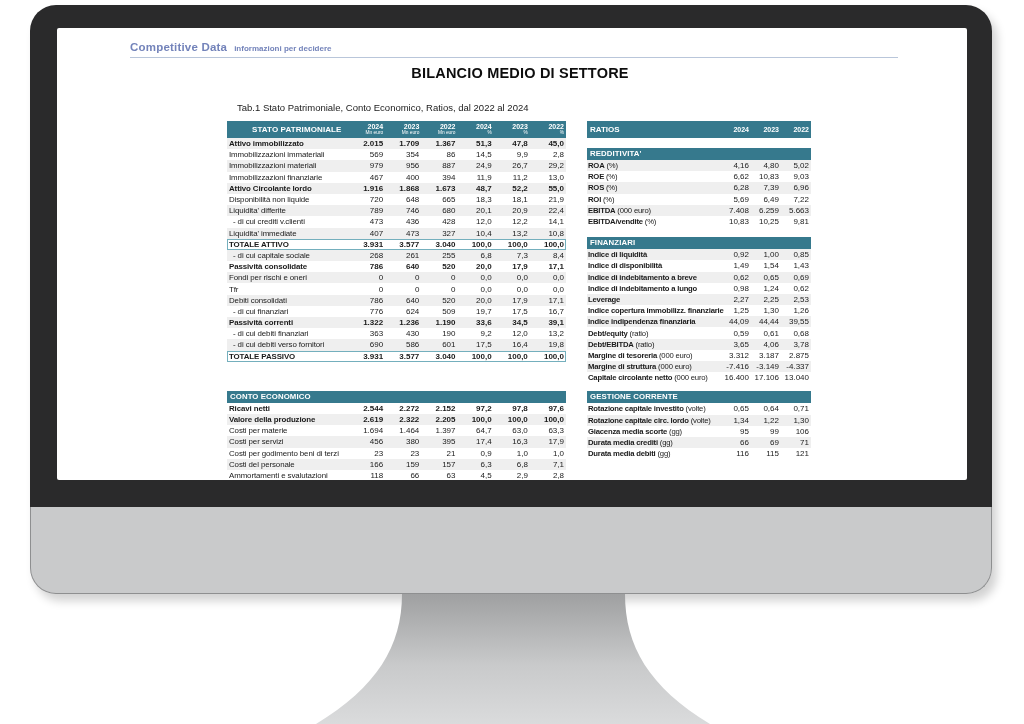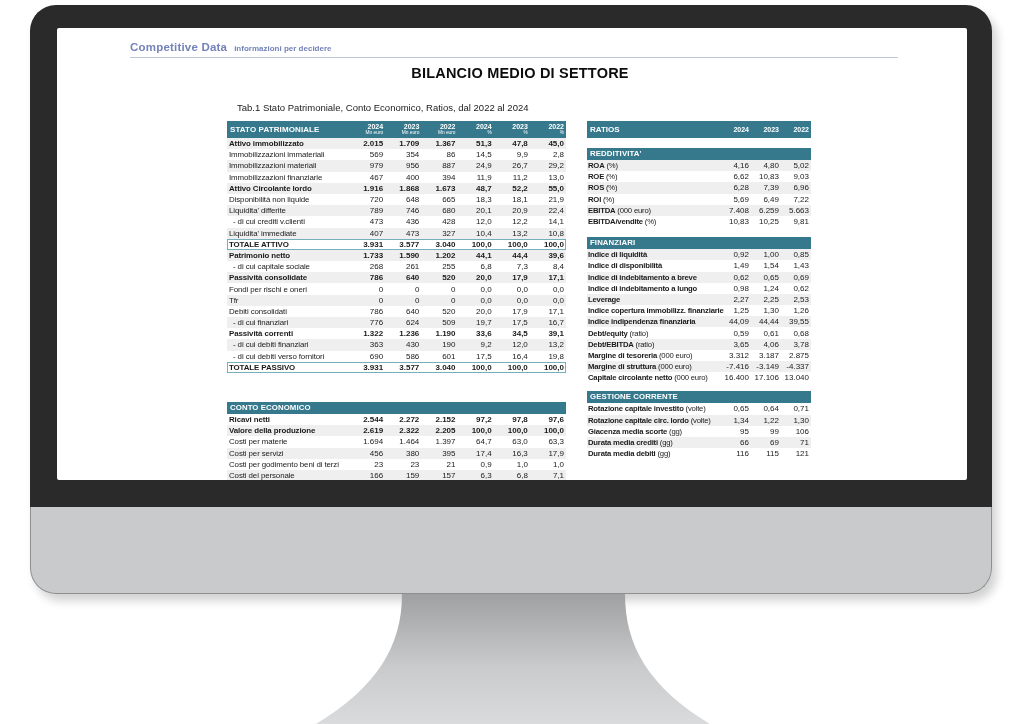--- a/index.html
+++ b/index.html
@@ -22,21 +22,21 @@
   .title{position:absolute;left:96px;right:80px;top:37px;text-align:center;font-size:14.5px;font-weight:bold;color:#0d0d0d;letter-spacing:0.2px;}
   .caption{position:absolute;left:180px;top:74px;font-size:9.5px;color:#1a1a1a;}
 
   .col-left{position:absolute;left:170px;top:93px;width:339px;}
   .col-right{position:absolute;left:530px;top:93px;width:224px;}
 
   .teal{background:var(--teal,#36798d);color:#fff;}
 
   
   .lhead{display:grid;grid-template-columns:122px repeat(6,1fr);height:17px;}
-  .lhead .ht{font-size:8px;font-weight:bold;align-self:center;padding-left:3px;letter-spacing:0.1px;}
+  .lhead .ht{font-size:8px;font-weight:bold;align-self:center;padding-left:3px;letter-spacing:0.1px;margin-left:22px;}
   .yc{display:flex;flex-direction:column;align-items:flex-end;justify-content:center;padding-right:2px;line-height:1;}
   .yc .y{font-size:7px;font-weight:bold;}
   .yc .u{font-size:4.8px;margin-top:1px;}
   .lrow{display:grid;grid-template-columns:122px repeat(6,1fr);height:11.2px;align-items:center;font-size:8px;box-sizing:border-box;}
   .lrow .lbl{font-size:7.9px;white-space:nowrap;letter-spacing:-0.1px;padding-left:2px;overflow:visible;}
   .lrow .lbl.ind{padding-left:6px;}
   .val{text-align:right;padding-right:2px;}
   .b{font-weight:bold;}
   .total{outline:1.4px solid #74afbd;outline-offset:-1px;background:#ffffff !important;}
   .rows.odd  > div:nth-child(odd){background:#efefef;}
@@ -183,29 +183,20 @@
                 </div>
                 <div class="lrow b total">
                   <span class="lbl">TOTALE ATTIVO</span>
                   <span class="val">3.931</span>
                   <span class="val">3.577</span>
                   <span class="val">3.040</span>
                   <span class="val">100,0</span>
                   <span class="val">100,0</span>
                   <span class="val">100,0</span>
                 </div>
-                <div class="lrow b">
-                  <span class="lbl">Patrimonio netto</span>
-                  <span class="val">1.733</span>
-                  <span class="val">1.590</span>
-                  <span class="val">1.202</span>
-                  <span class="val">44,1</span>
-                  <span class="val">44,4</span>
-                  <span class="val">39,6</span>
-                </div>
                 <div class="lrow">
                   <span class="lbl ind">- di cui capitale sociale</span>
                   <span class="val">268</span>
                   <span class="val">261</span>
                   <span class="val">255</span>
                   <span class="val">6,8</span>
                   <span class="val">7,3</span>
                   <span class="val">8,4</span>
                 </div>
                 <div class="lrow b">

